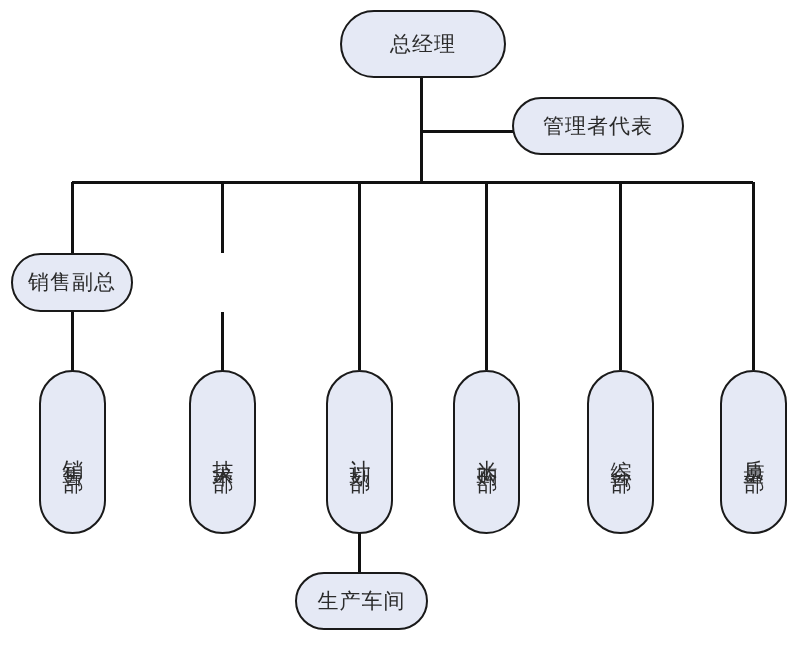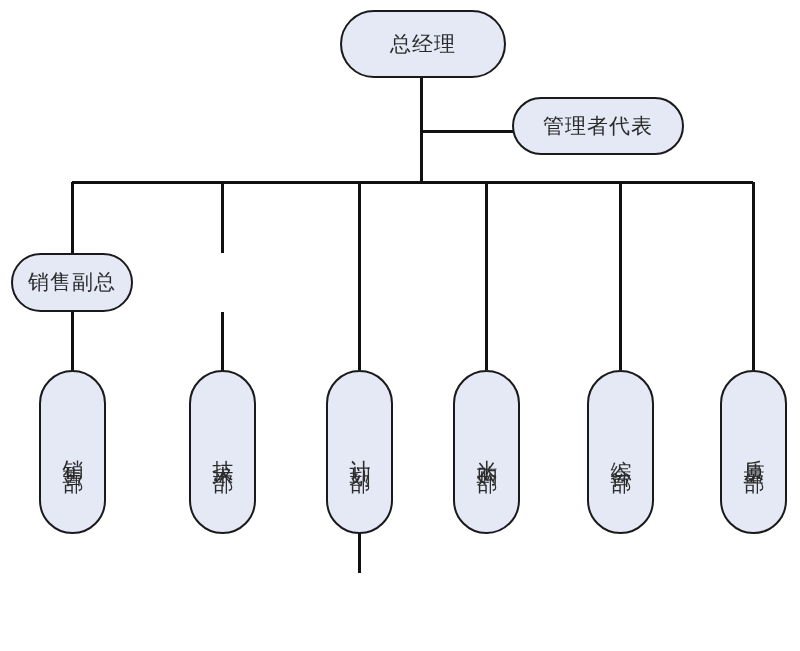--- a/index.html
+++ b/index.html
@@ -119,14 +119,17 @@
   </div>
 
   <div class="node vert" style="left:587px; top:370px; width:67px; height:164px;">
     <span class="label">综合部</span>
   </div>
 
   <div class="node vert" style="left:720px; top:370px; width:67px; height:164px;">
     <span class="label">质量部</span>
   </div>
 
+  <div class="node horiz" style="left:295px; top:572px; width:133px; height:58px;">
+    <span class="label">生产车间</span>
+  </div>
 
 </div>
 
 </body></html>

